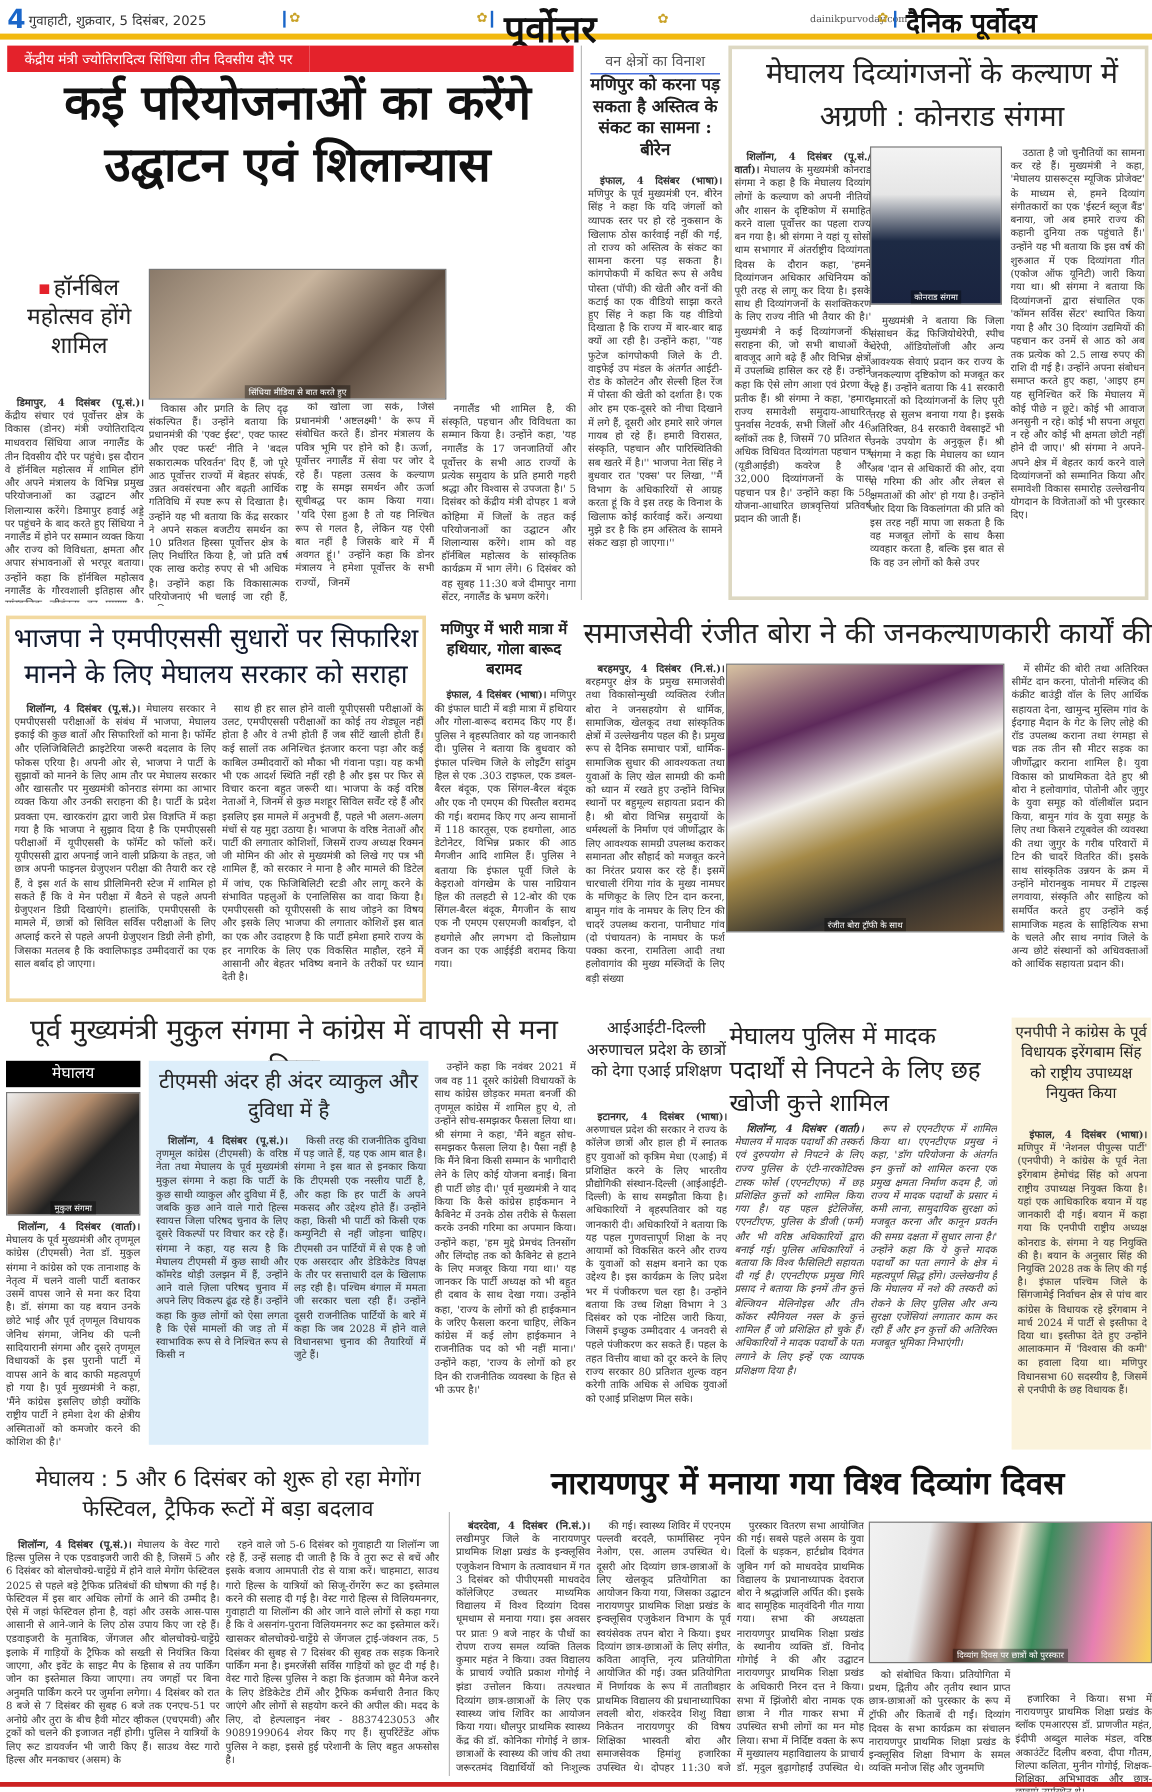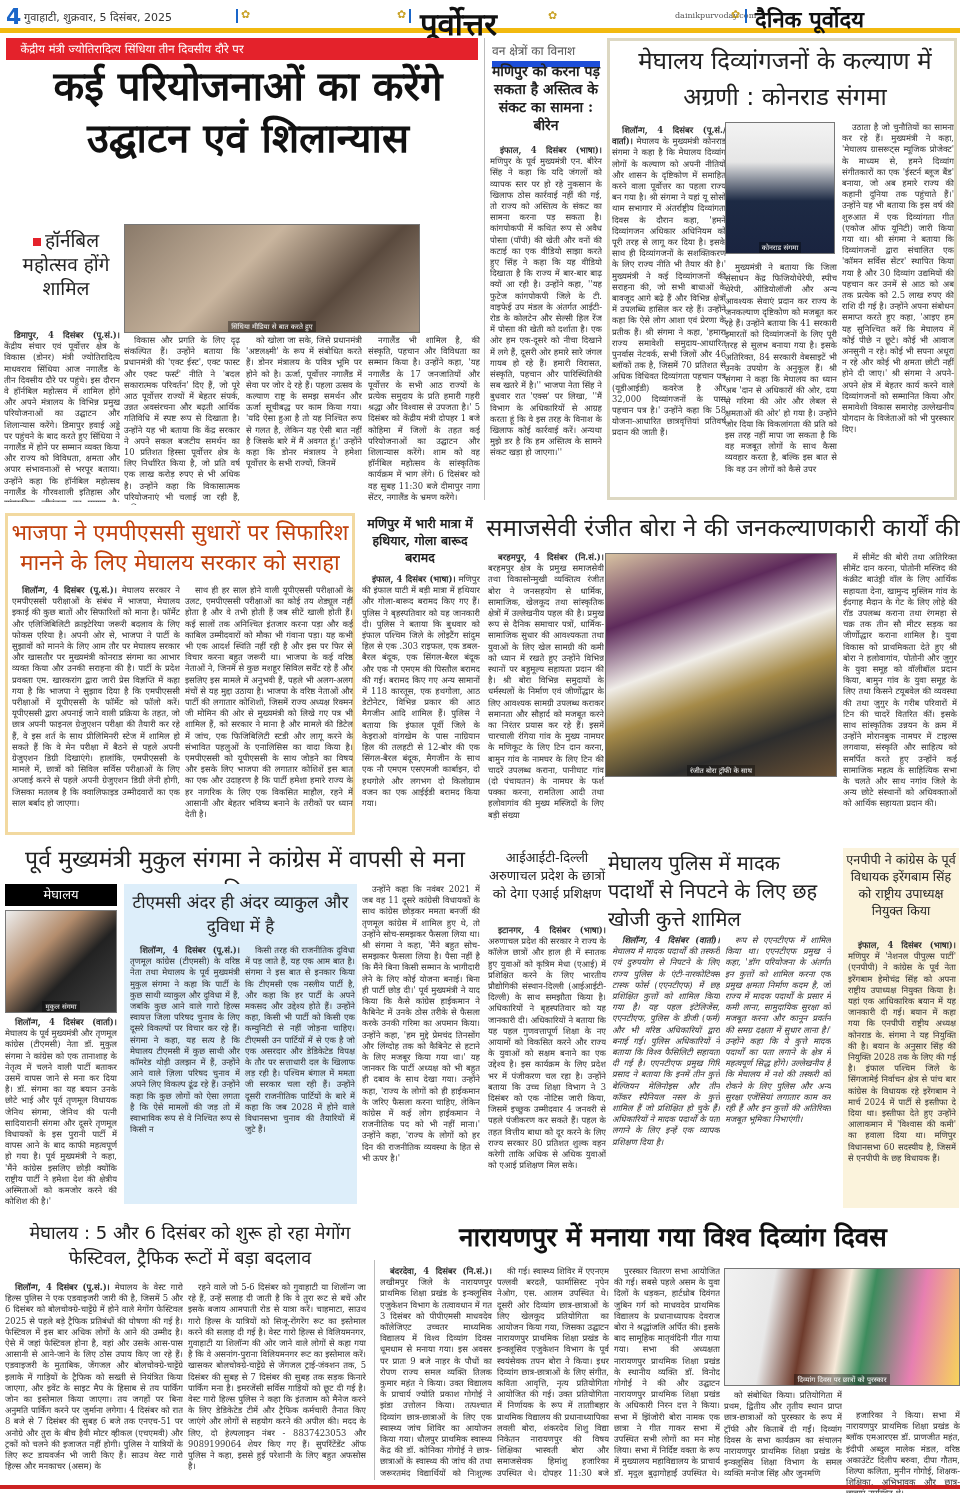--- a/index.html
+++ b/index.html
@@ -21,42 +21,42 @@
   #site-url { left:675px; top:11px; font-size:8px; color:#555; font-family:"DejaVu Serif",serif; }
   #paper-name { left:755px; top:3px; font-family:"DejaVu Sans",sans-serif; font-weight:900; font-size:22px; color:#111; }
   .deco { width:10px; height:14px; color:#c9a227; font-size:11px; }
   .vbar { width:2px; height:14px; background:#1a66c9; }
 
   
   #s1-kicker { left:6px; top:38px; width:252px; height:22px; background:#e4222b; color:#fff; font-size:11.5px; text-align:center; line-height:22px; font-family:"DejaVu Sans",sans-serif; }
   #s1-headline { left:18px; top:60px; width:460px; font-family:"DejaVu Sans",sans-serif; font-weight:900; font-size:40px; line-height:52px; text-align:center; color:#111; }
   #s1-sub { left:10px; top:228px; width:112px; font-family:"DejaVu Sans",sans-serif; font-size:19px; line-height:24px; color:#222; text-align:center; }
   #s1-sub-bullet { display:inline-block; width:8px; height:8px; background:#e4222b; margin-right:4px; vertical-align:middle; }
-  #s1-photo { left:124px; top:224px; width:296px; height:109px; }
+  #s1-photo { left:124px; top:224px; width:248px; height:109px; }
   #s1-col1 { left:4px; top:330px; width:116px; height:172px; }
   #s1-col2 { left:124px; top:335px; width:116px; height:170px; }
-  #s1-col3 { left:246px; top:335px; width:116px; height:170px; }
+  #s1-col3 { left:246px; top:335px; width:116px; height:170px;font-family:Liberation Mono, monospace; }
   #s1-col4 { left:368px; top:335px; width:112px; height:170px; }
 
   
-  #s2-kicker { left:492px; top:42px; width:108px; font-size:12px; color:#555; border-bottom:6px solid #1d4ed8; padding-bottom:2px; }
+  #s2-kicker { left:492px; top:42px; width:108px; font-size:12px; color:#555; text-align:center; border-bottom:1px solid #1d4ed8; padding-bottom:2px; }
   #s2-headline { left:490px; top:62px; width:112px; font-weight:bold; font-size:14px; line-height:18px; color:#222; text-align:center; font-family:"DejaVu Serif",serif; }
   #s2-body { left:490px; top:145px; width:112px; height:348px; }
 
   
   #s3-box { left:607px; top:38px; width:350px; height:462px; border:3px solid #ddd8c2; }
   #s3-headline { left:615px; top:43px; width:340px; font-family:"DejaVu Sans",sans-serif; font-size:24px; line-height:36px; text-align:center; color:#222; }
   #s3-col1 { left:612px; top:125px; width:114px; height:368px; }
   #s3-photo { left:725px; top:122px; width:110px; height:132px; background: linear-gradient(180deg,#f3f3f3 0,#e6e6e6 30%,#1d2a44 60%,#1a2440 100%); }
   #s3-col2 { left:725px; top:262px; width:112px; height:232px; }
   #s3-col3 { left:842px; top:122px; width:112px; height:372px; }
 
   
   #s4-box { left:5px; top:513px; width:350px; height:322px; border:3px solid #f2d9a0; }
-  #s4-headline { left:8px; top:518px; width:344px; font-family:"DejaVu Sans",sans-serif; font-size:22px; line-height:30px; text-align:center; color:#c2410c; }
+  #s4-headline { left:8px; top:518px; width:344px; font-family:"DejaVu Sans",sans-serif; font-size:22px; line-height:30px; text-align:center; color:#0f172a; }
   #s4-col1 { left:12px; top:585px; width:168px; height:245px; }
   #s4-col2 { left:185px; top:585px; width:168px; height:245px; }
 
   
   #s5-headline { left:360px; top:515px; width:120px; font-weight:bold; font-size:12.5px; line-height:17px; text-align:center; color:#222; }
   #s5-body { left:362px; top:574px; width:118px; height:260px; }
 
   
   #s6-headline { left:486px; top:511px; width:474px; font-family:"DejaVu Sans",sans-serif; font-size:24px; line-height:34px; text-align:center; color:#222; }
   #s6-col1 { left:488px; top:552px; width:116px; height:285px; }

